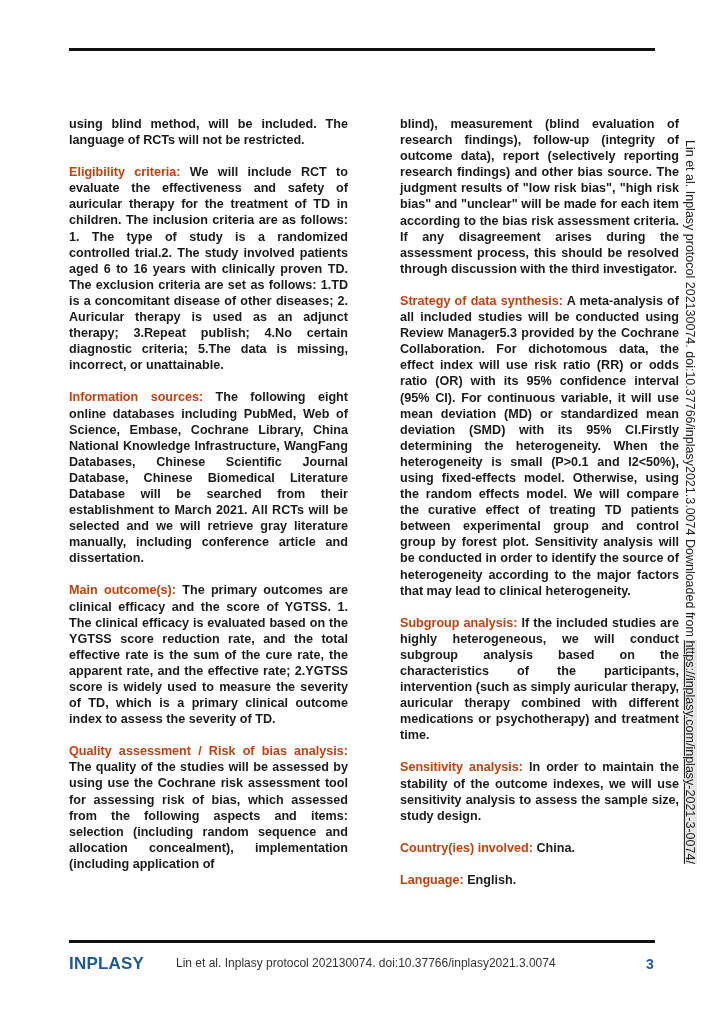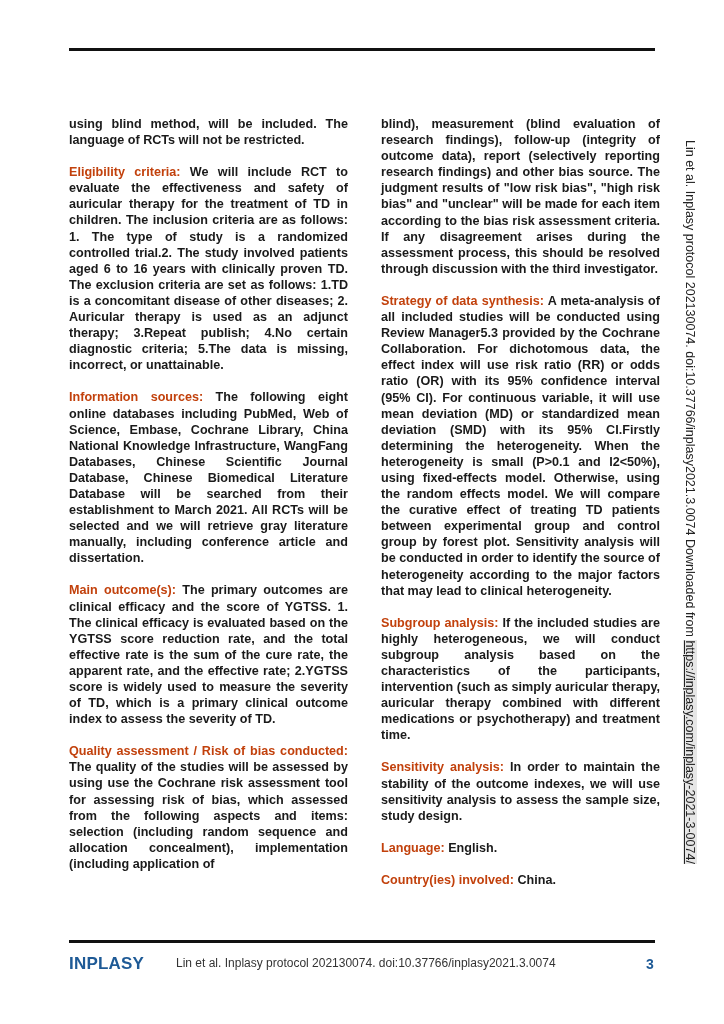--- a/index.html
+++ b/index.html
@@ -3,50 +3,50 @@
 <meta charset="utf-8">
 <style>
   html, body { margin:0; padding:0; background:#ffffff; }
   body { width:724px; height:1024px; position:relative; overflow:hidden;
          font-family:"Liberation Sans", sans-serif; color:#1a1a1a; }
   .rule-top { position:absolute; left:69px; top:48px; width:586px; height:3px; background:#111; }
   .rule-bottom { position:absolute; left:69px; top:940px; width:586px; height:3px; background:#111; }
   .col { position:absolute; top:68px; width:279px; font-size:12.6px; line-height:16.1px;
          font-weight:bold; text-align:justify;margin-top:48px; }
   .col-left { left:69px; }
-  .col-right { left:381px; top:68px; }
+  .col-right { left:400px; top:68px; }
   .col p { margin:0 0 16px 0; }
   .label { color:#c2410c; }
   .footer-brand { position:absolute; left:69px; top:954px; font-size:17px; font-weight:bold; color:#1e5a96; letter-spacing:0.2px;text-align:center; }
   .footer-cite { position:absolute; left:176px; top:956px; font-size:12px; color:#333; }
   .footer-page { position:absolute; left:646px; top:956px; font-size:14px; font-weight:bold; color:#1e5a96; }
   .sidebar { position:absolute; left:681px; top:140px; transform-origin:0 0; transform:rotate(90deg) translate(0,-16px);
              white-space:nowrap; font-size:12.5px; color:#222; }
   .sidebar .url { text-decoration:underline; background:#e6e6e6; }
 </style>
 </head>
 <body>
 
 <div class="rule-top"></div>
 
 <div class="col col-left">
   <p>using blind method, will be included. The language of RCTs will not be restricted.</p>
   <p><span class="label">Eligibility criteria:</span><span> We will include RCT to evaluate the effectiveness and safety of auricular therapy for the treatment of TD in children. The inclusion criteria are as follows: 1. The type of study is a randomized controlled trial.2. The study involved patients aged 6 to 16 years with clinically proven TD. The exclusion criteria are set as follows: 1.TD is a concomitant disease of other diseases; 2. Auricular therapy is used as an adjunct therapy; 3.Repeat publish; 4.No certain diagnostic criteria; 5.The data is missing, incorrect, or unattainable.</span></p>
   <p><span class="label">Information sources:</span><span> The following eight online databases including PubMed, Web of Science, Embase, Cochrane Library, China National Knowledge Infrastructure, WangFang Databases, Chinese Scientific Journal Database, Chinese Biomedical Literature Database will be searched from their establishment to March 2021. All RCTs will be selected and we will retrieve gray literature manually, including conference article and dissertation.</span></p>
   <p><span class="label">Main outcome(s):</span><span> The primary outcomes are clinical efficacy and the score of YGTSS. 1. The clinical efficacy is evaluated based on the YGTSS score reduction rate, and the total effective rate is the sum of the cure rate, the apparent rate, and the effective rate; 2.YGTSS score is widely used to measure the severity of TD, which is a primary clinical outcome index to assess the severity of TD.</span></p>
-  <p><span class="label">Quality assessment / Risk of bias conducted:</span><span> The quality of the studies will be assessed by using use the Cochrane risk assessment tool for assessing risk of bias, which assessed from the following aspects and items: selection (including random sequence and allocation concealment), implementation (including application of</span></p>
+  <p><span class="label">Quality assessment / Risk of bias analysis:</span><span> The quality of the studies will be assessed by using use the Cochrane risk assessment tool for assessing risk of bias, which assessed from the following aspects and items: selection (including random sequence and allocation concealment), implementation (including application of</span></p>
 </div>
 
 <div class="col col-right">
   <p>blind), measurement (blind evaluation of research findings), follow-up (integrity of outcome data), report (selectively reporting research findings) and other bias source. The judgment results of "low risk bias", "high risk bias" and "unclear" will be made for each item according to the bias risk assessment criteria. If any disagreement arises during the assessment process, this should be resolved through discussion with the third investigator.</p>
   <p><span class="label">Strategy of data synthesis:</span><span> A meta-analysis of all included studies will be conducted using Review Manager5.3 provided by the Cochrane Collaboration. For dichotomous data, the effect index will use risk ratio (RR) or odds ratio (OR) with its 95% confidence interval (95% CI). For continuous variable, it will use mean deviation (MD) or standardized mean deviation (SMD) with its 95% CI.Firstly determining the heterogeneity. When the heterogeneity is small (P&gt;0.1 and I2&lt;50%), using fixed-effects model. Otherwise, using the random effects model. We will compare the curative effect of treating TD patients between experimental group and control group by forest plot. Sensitivity analysis will be conducted in order to identify the source of heterogeneity according to the major factors that may lead to clinical heterogeneity.</span></p>
   <p><span class="label">Subgroup analysis:</span><span> If the included studies are highly heterogeneous, we will conduct subgroup analysis based on the characteristics of the participants, intervention (such as simply auricular therapy, auricular therapy combined with different medications or psychotherapy) and treatment time.</span></p>
   <p><span class="label">Sensitivity analysis:</span><span> In order to maintain the stability of the outcome indexes, we will use sensitivity analysis to assess the sample size, study design.</span></p>
+  <p><span class="label">Country(ies) involved:</span><span> China.</span></p>
   <p><span class="label">Language:</span><span> English.</span></p>
-  <p><span class="label">Country(ies) involved:</span><span> China.</span></p>
 </div>
 
 <div class="sidebar">
   <span>Lin et al. Inplasy protocol 202130074. doi:10.37766/inplasy2021.3.0074 Downloaded from </span><span class="url">https://inplasy.com/inplasy-2021-3-0074/</span>
 </div>
 
 <div class="rule-bottom"></div>
 <div class="footer-brand">INPLASY</div>
 <div class="footer-cite">Lin et al. Inplasy protocol 202130074. doi:10.37766/inplasy2021.3.0074</div>
 <div class="footer-page">3</div>

